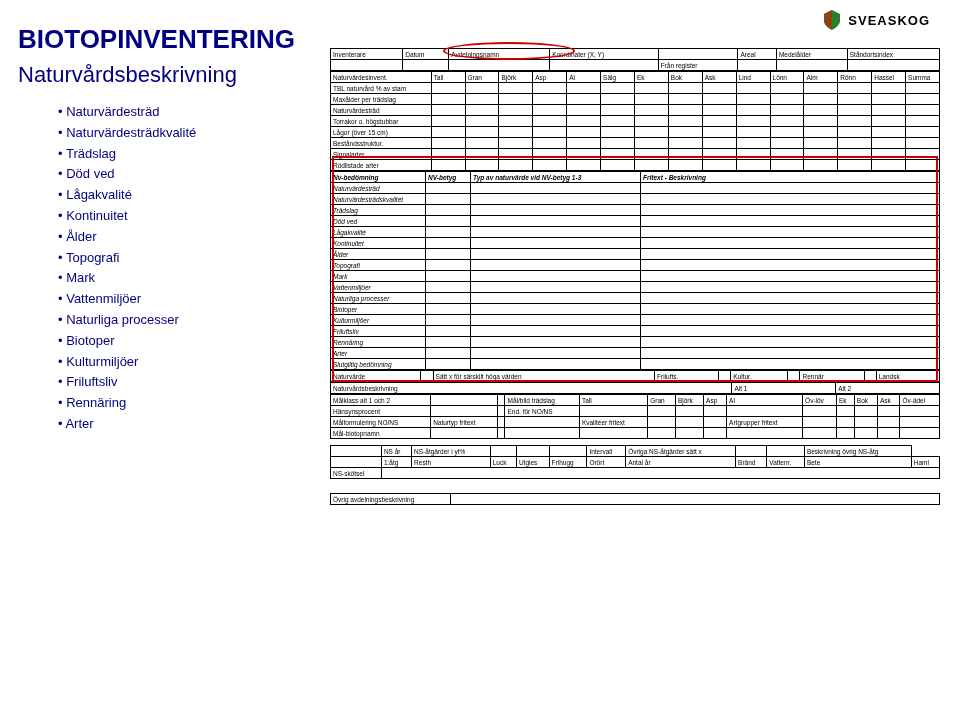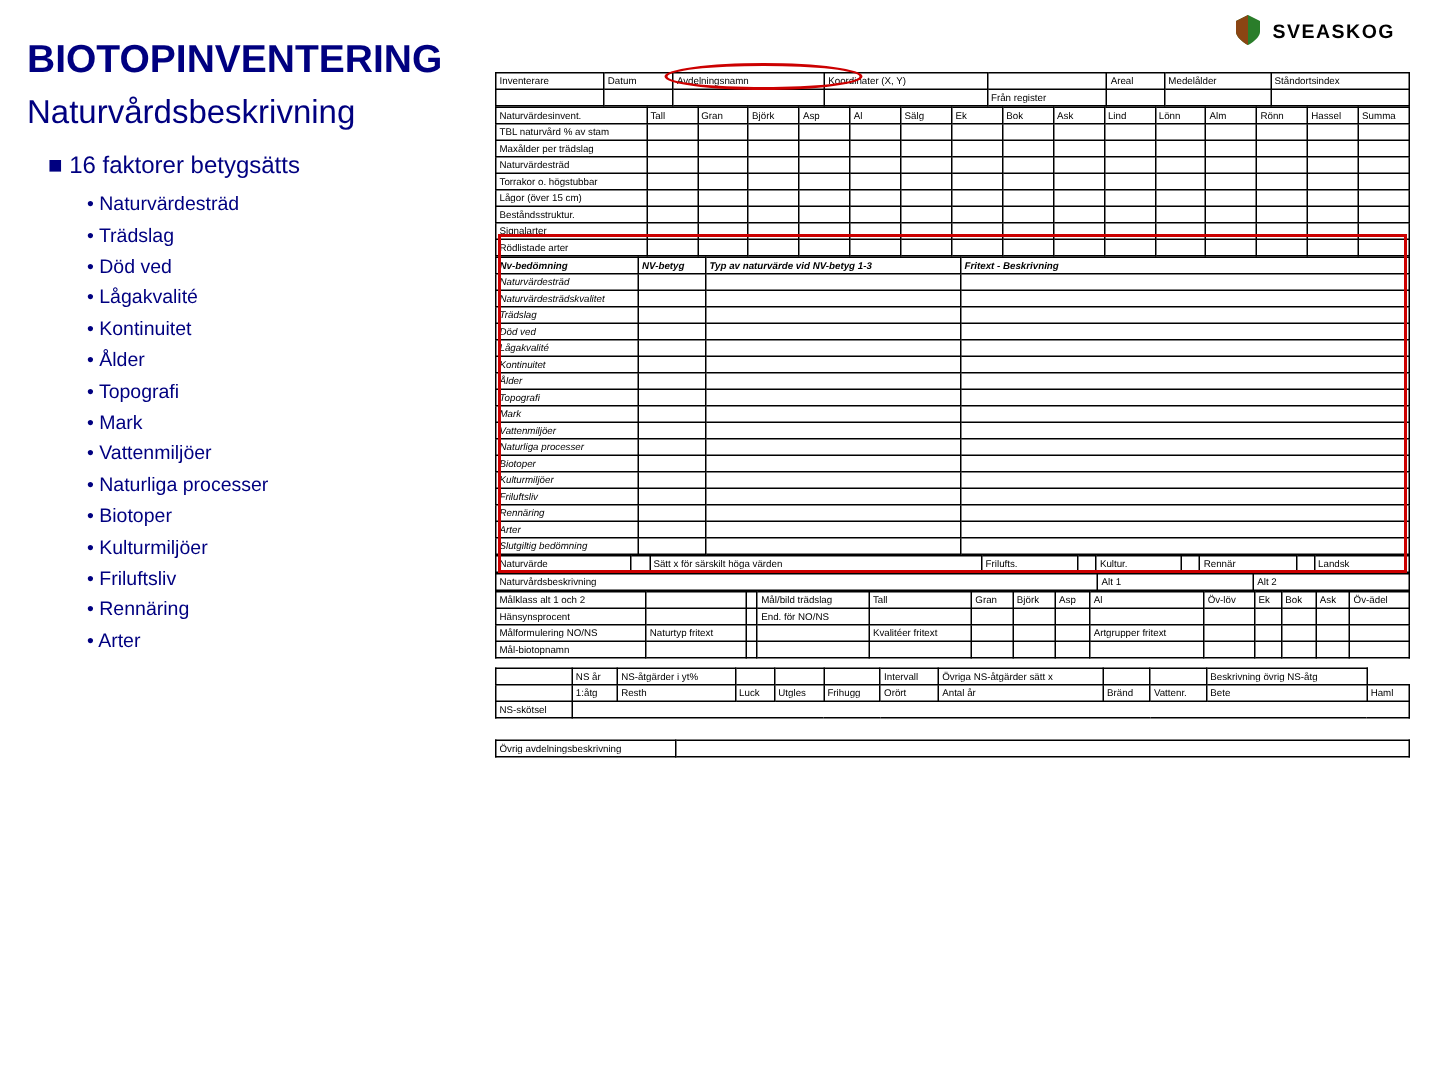--- a/index.html
+++ b/index.html
@@ -37,23 +37,23 @@
   <svg class="logo-svg" viewBox="0 0 24 24">
       <path d="M12 2 L4 6 L4 13 C4 18 12 22 12 22 C12 22 20 18 20 13 L20 6 Z" fill="#2a7d2a"></path>
       <path d="M12 2 L4 6 L4 13 C4 18 12 22 12 22 Z" fill="#8b4513"></path>
     </svg>
   <span class="logo-text">SVEASKOG</span>
 </div>
 
 <div class="subtitle">Naturvårdsbeskrivning</div>
 
 <div class="bullet-area">
-  <div class="main-bullet">■ <span>16 faktorer betygsätts</span></div>
   <div class="sub-bullets" id="factors">
       <div>Naturvärdesträd</div>
+      <div>Naturvärdesträdkvalité</div>
       <div>Trädslag</div>
       <div>Död ved</div>
       <div>Lågakvalité</div>
       <div>Kontinuitet</div>
       <div>Ålder</div>
       <div>Topografi</div>
       <div>Mark</div>
       <div>Vattenmiljöer</div>
       <div>Naturliga processer</div>
       <div>Biotoper</div>

